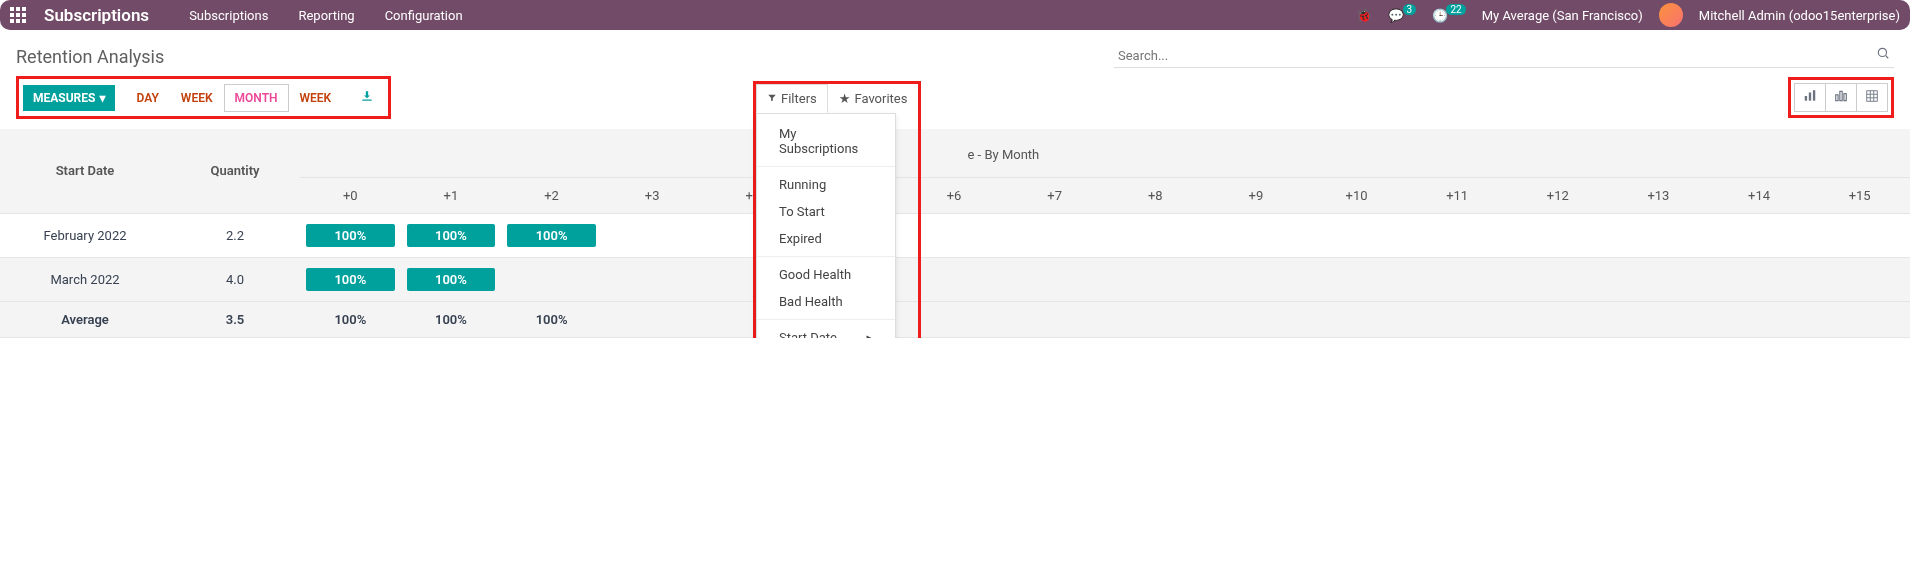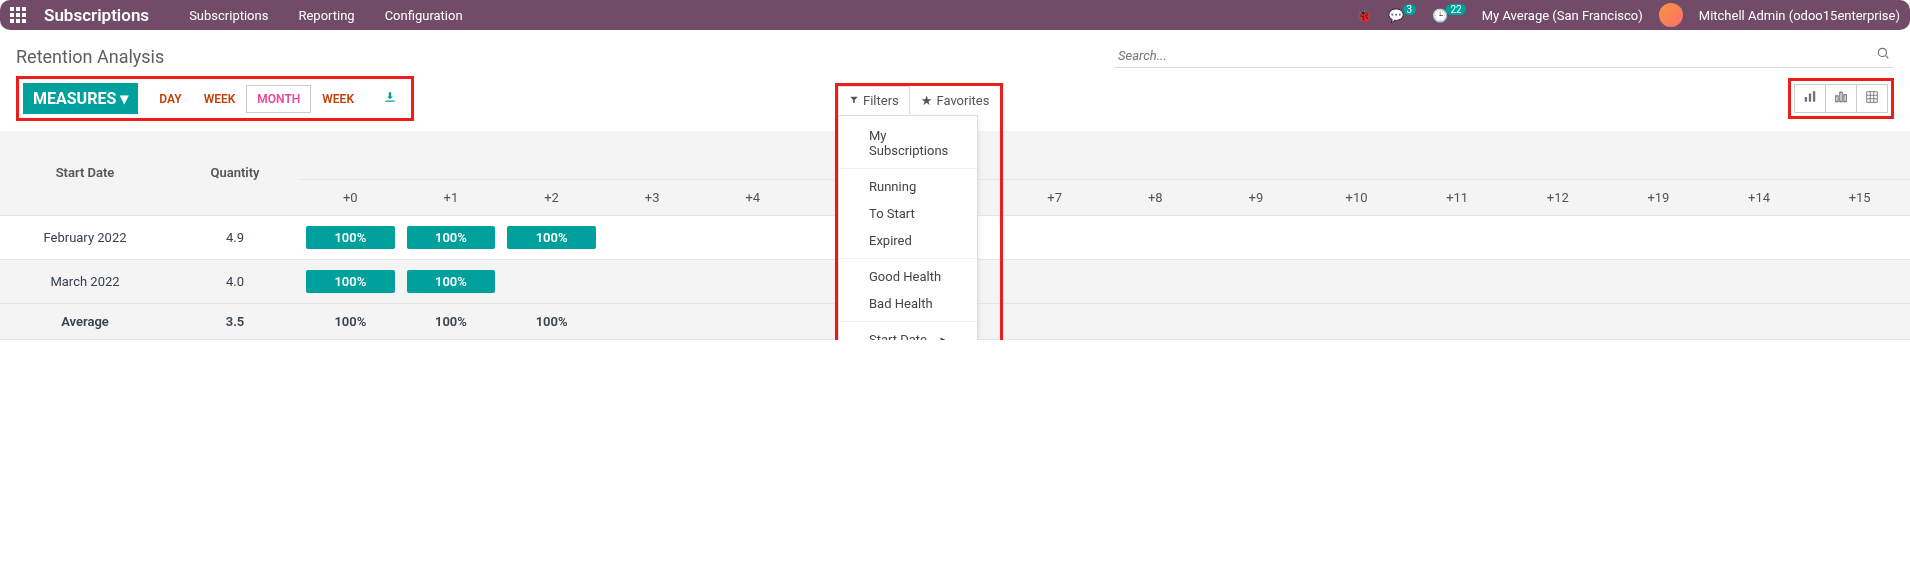--- a/index.html
+++ b/index.html
@@ -22,48 +22,48 @@
     .nav-menu a { color: #fff; text-decoration: none; font-size: 13px; }
     .nav-right { margin-left: auto; display: flex; align-items: center; gap: 16px; font-size: 13px; }
     .icon-badge { position: relative; display: inline-flex; align-items: center; }
     .badge { background: #00a09d; color: #fff; border-radius: 8px; padding: 0 4px; font-size: 10px; margin-left: -2px; position: relative; top: -6px; }
     .avatar { width: 24px; height: 24px; border-radius: 50%; background: linear-gradient(135deg, #fb923c, #f87171); display: inline-block; }
 
     .subheader { padding: 14px 16px 8px 16px; display: flex; align-items: center; }
     .page-title { font-size: 18px; color: #5f5f5f; font-weight: 400; }
 
     .search-area { flex: 1; margin-left: auto; max-width: 780px; position: relative; }
-    .search-input { width: 100%; border: none; border-bottom: 1px solid #ddd; padding: 4px 24px 4px 4px; font-size: 13px; outline: none; color: #666; font-style: italic; }
+    .search-input { width: 100%; border: none; border-bottom: 1px solid #ddd; padding: 4px 24px 4px 4px; font-size: 13px; outline: none; color: #666; }
     .search-icon { position: absolute; right: 4px; top: 2px; color: #6b7280; }
 
     .controls-row { display: flex; align-items: center; padding: 0 16px 10px 16px; gap: 0; }
     .red-box { border: 3px solid #ef1c1c; }
     .left-controls { display: inline-flex; align-items: center; padding: 4px; gap: 0; }
     .measures-btn {
-      background: #00a09d; color: #fff; border: none; padding: 6px 10px; font-size: 16px; font-weight: 700;
+      background: #00a09d; color: #fff; border: none; padding: 6px 10px; font-size: 12px; font-weight: 700;
       display: inline-flex; align-items: center; gap: 4px; cursor: pointer;
     }
     .period-btns { display: inline-flex; margin-left: 10px; }
     .period-btn {
       background: #fff; border: 1px solid transparent; padding: 6px 10px; font-size: 12px; font-weight: 600;
       color: #c2410c; cursor: pointer;
     }
     .period-btn.active { border: 1px solid #ccc; color: #ec4899; }
     .download-btn { color: #00a09d; background: none; border: none; padding: 6px 10px; margin-left: 8px; cursor: pointer; }
 
     .right-view-btns { margin-left: auto; display: inline-flex; padding: 3px; gap: 0; }
     .view-btn { border: 1px solid #ccc; background: #fff; padding: 5px 8px; cursor: pointer; color: #6b7280; border-left: none; }
     .view-btn:first-child { border-left: 1px solid #ccc; }
     .filters-redbox { border: 3px solid #ef1c1c; padding-bottom: 24px; }
     .filters-tabs { display: flex; background: #fff; }
     .filters-tab { display: inline-flex; align-items: center; gap: 4px; padding: 6px 10px; font-size: 13px; color: #555; cursor: pointer; border: 1px solid transparent; }
     .filters-tab.active { border: 1px solid #ddd; border-bottom: 1px solid #fff; background: #fff; }
     .filters-dropdown { background: #fff; border: 1px solid #ddd; box-shadow: 0 2px 6px rgba(0,0,0,0.1); padding: 6px 0; width: 140px; }
     .filters-dropdown hr { border: none; border-top: 1px solid #eee; margin: 4px 0; }
-    .filter-item { padding: 6px 30px; font-size: 13px; color: #444; cursor: pointer; display: flex; justify-content: space-between; align-items: center; }
+    .filter-item { padding: 6px 22px; font-size: 13px; color: #444; cursor: pointer; display: flex; justify-content: space-between; align-items: center; }
 
     .table-area { position: relative; }
     .chart-title { position: absolute; left: 50%; transform: translateX(-50%); top: 18px; font-size: 13px; color: #555; pointer-events: none; z-index: 0; width: 100%; text-align: center; }
     table.cohort { width: 100%; border-collapse: collapse; table-layout: fixed; }
     table.cohort th, table.cohort td { padding: 10px 4px; text-align: center; font-size: 13px; border-bottom: 1px solid #e5e5e5; }
     table.cohort thead tr:first-child th { background: #f4f4f4; font-weight: 600; color: #555; height: 48px; vertical-align: middle; }
     table.cohort thead tr:nth-child(2) th { background: #f4f4f4; font-weight: 400; color: #555; }
     table.cohort tbody tr:nth-child(odd) { background: #fff; }
     table.cohort tbody tr:nth-child(even) { background: #f4f4f4; }
     table.cohort tbody tr.avg { background: #f4f4f4; font-weight: 600; padding-left: 14px; }
@@ -164,20 +164,21 @@
           <line x1="3" y1="9" x2="21" y2="9"></line>
           <line x1="3" y1="15" x2="21" y2="15"></line>
           <line x1="9" y1="3" x2="9" y2="21"></line>
           <line x1="15" y1="3" x2="15" y2="21"></line>
         </svg>
     </button>
   </div>
 </div>
 
 <div class="table-area">
+  <div class="chart-title">&nbsp;&nbsp;&nbsp;&nbsp;&nbsp;&nbsp;&nbsp;&nbsp;&nbsp;&nbsp;&nbsp;&nbsp;&nbsp;&nbsp;&nbsp;&nbsp;&nbsp;&nbsp;&nbsp;&nbsp;&nbsp;&nbsp;&nbsp;&nbsp;&nbsp;&nbsp;&nbsp;&nbsp;&nbsp;&nbsp;<span>e - By Month</span></div>
 
   <table class="cohort">
     <thead>
       <tr>
         <th rowspan="2" class="first-col">Start Date</th>
         <th rowspan="2" class="second-col">Quantity</th>
         <th colspan="16"></th>
       </tr>
       <tr id="offset-header">
           <th>+0</th>
@@ -186,29 +187,29 @@
           <th>+3</th>
           <th>+4</th>
           <th>+5</th>
           <th>+6</th>
           <th>+7</th>
           <th>+8</th>
           <th>+9</th>
           <th>+10</th>
           <th>+11</th>
           <th>+12</th>
-          <th>+19</th>
+          <th>+13</th>
           <th>+14</th>
           <th>+15</th>
         </tr>
     </thead>
     <tbody id="cohort-body">
         <tr>
           <td>February 2022</td>
-          <td>4.9</td>
+          <td>2.2</td>
           <td>
             <span class="cell-full">100%</span>
           </td>
           <td>
             <span class="cell-full">100%</span>
           </td>
           <td>
             <span class="cell-full">100%</span>
           </td>
           <td></td>
@@ -265,21 +266,21 @@
           <td></td>
           <td></td>
           <td></td>
           <td></td>
           <td></td>
           <td></td>
         </tr>
       </tbody>
   </table>
 
-  <div style="position:absolute; left:835px; top:-48px; z-index:5;">
+  <div style="position:absolute; left:753px; top:-48px; z-index:5;">
     <div class="filters-redbox">
       <div class="filters-tabs">
         <div class="filters-tab active">
           <span>
             <svg width="10" height="10" viewBox="0 0 24 24" fill="currentColor">
                 <path d="M3 4h18l-7 8v6l-4 2v-8L3 4z"></path>
               </svg>
           </span>
           <span>Filters</span>
         </div>

